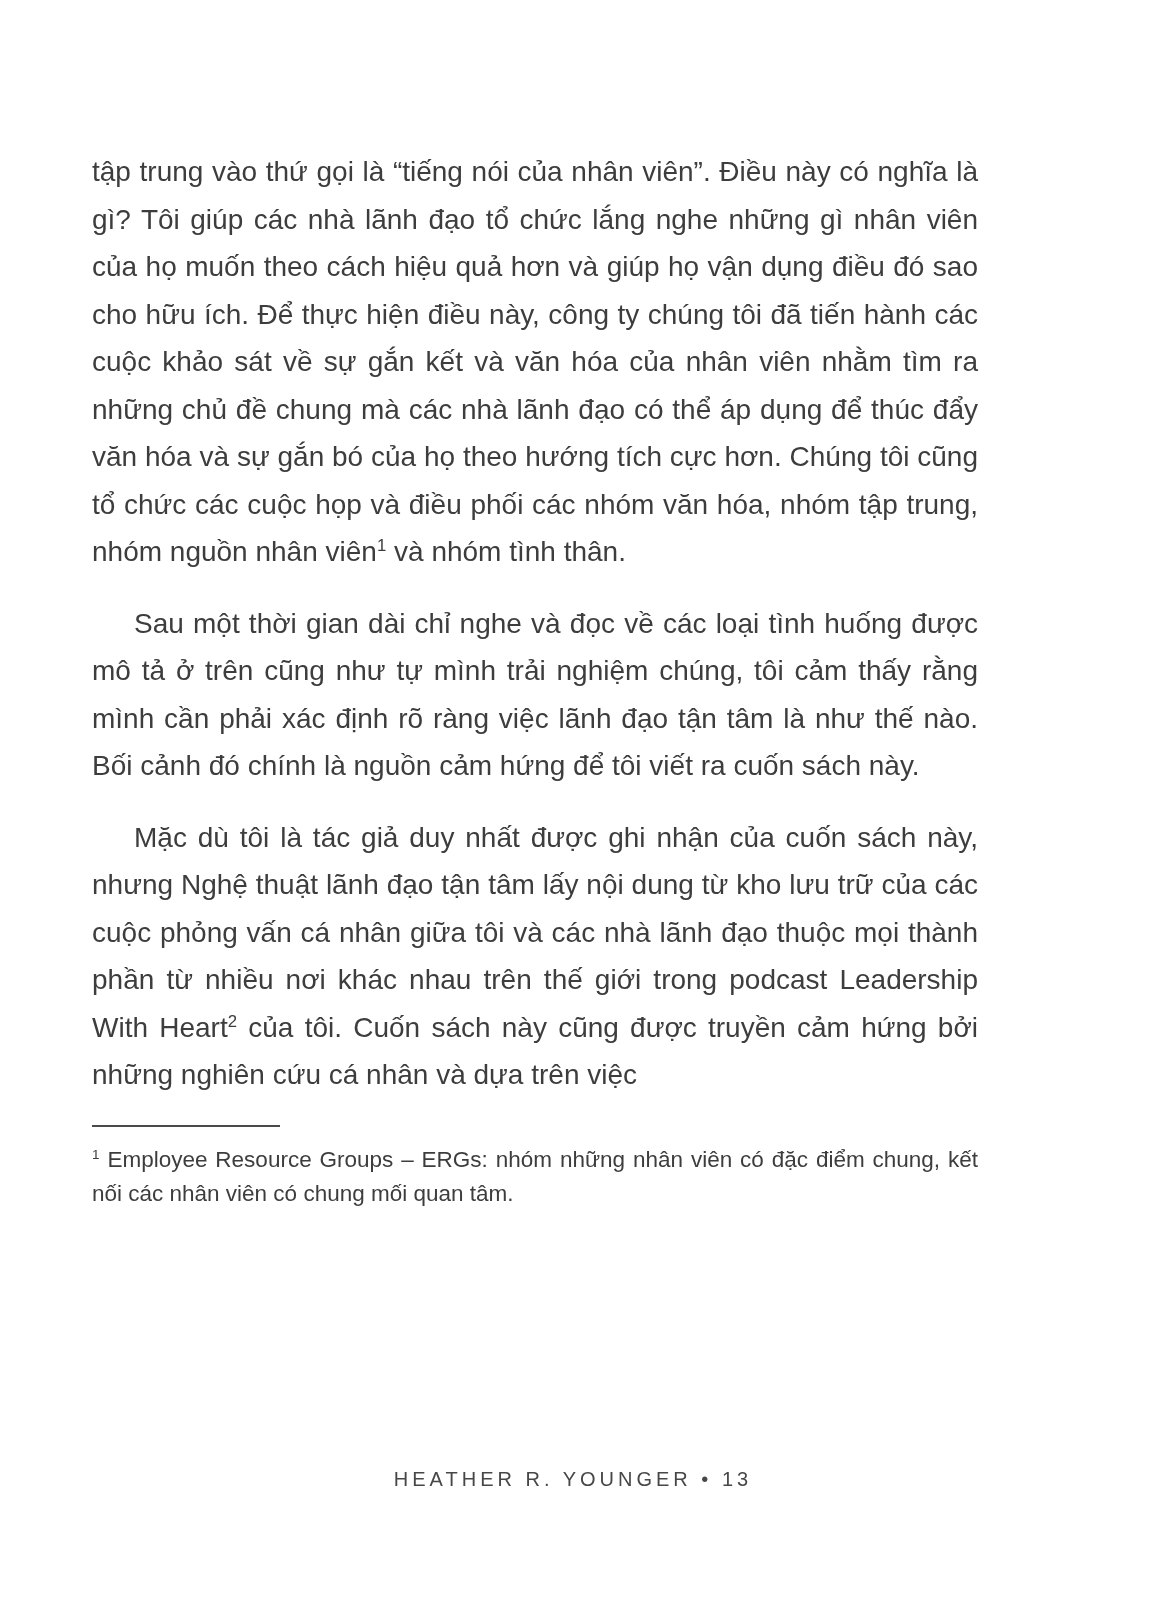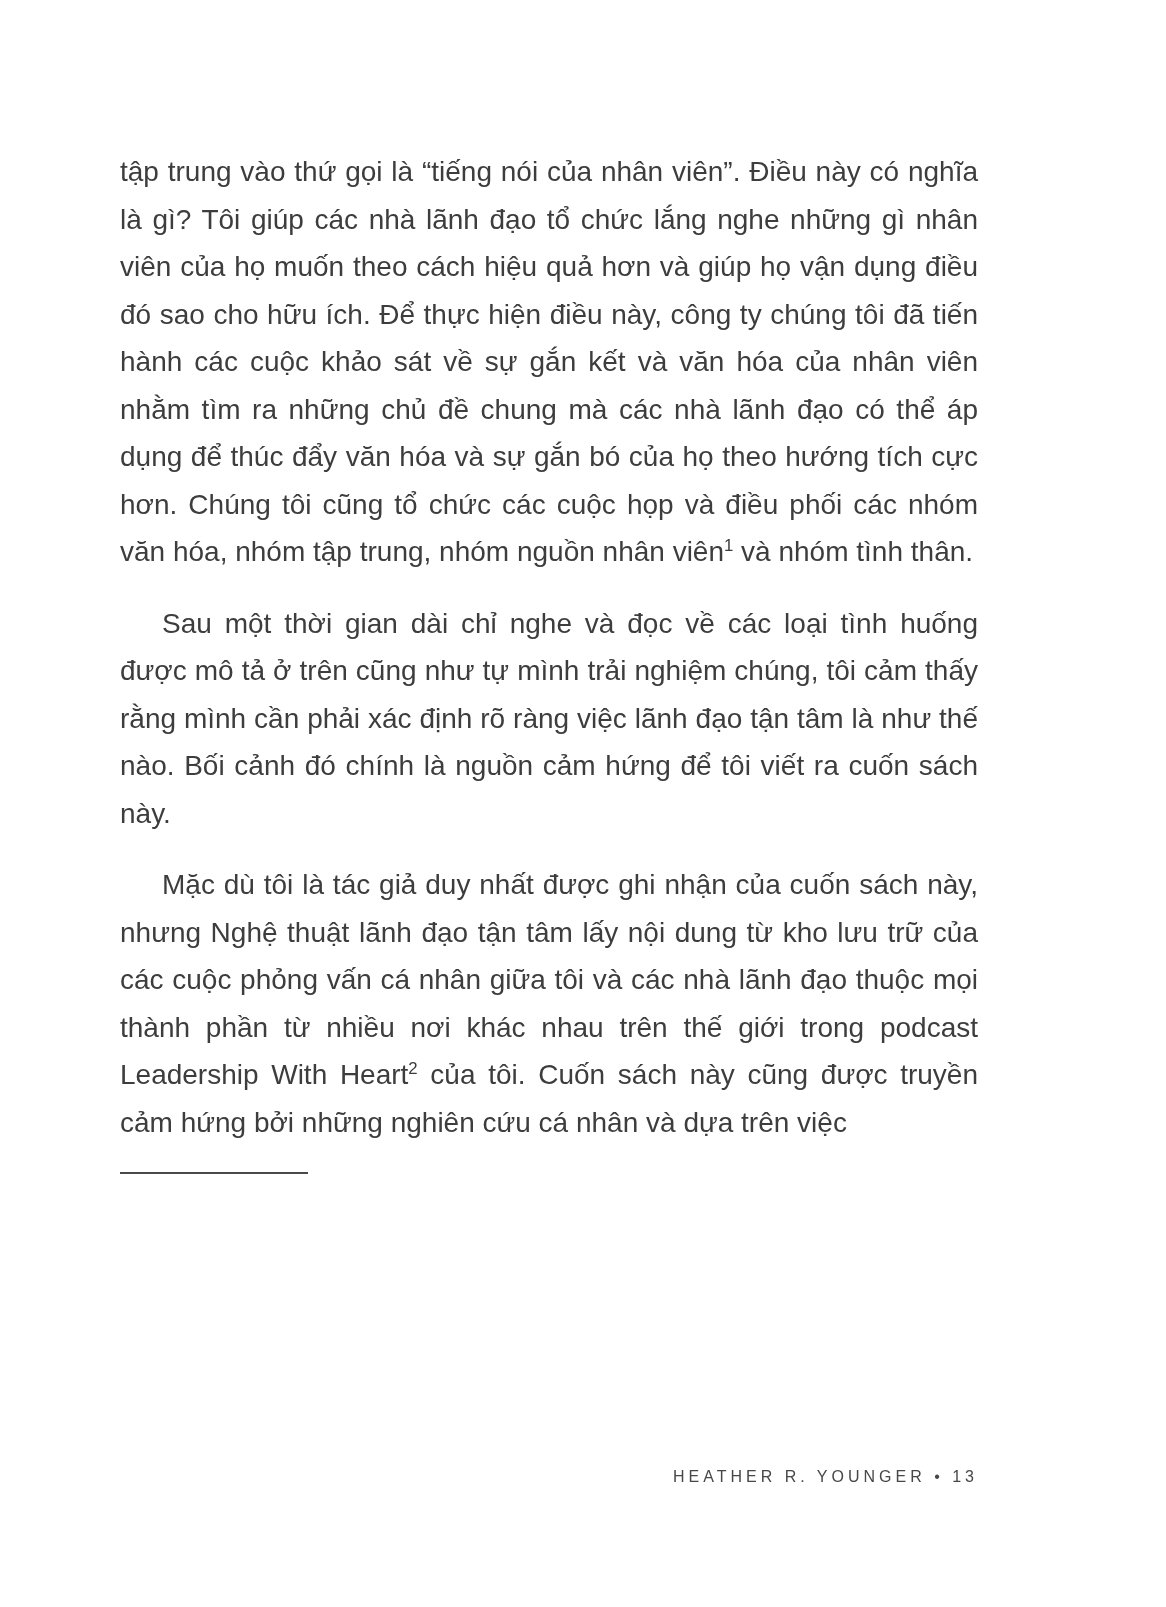--- a/index.html
+++ b/index.html
@@ -12,21 +12,21 @@
     height: 1607px;
     overflow: hidden;
     font-family: "Liberation Sans", sans-serif;
     color: #3d3d3d;
   }
   .page {
     position: relative;
     box-sizing: border-box;
     width: 1166px;
     height: 1145px;
-    padding: 148px 188px 0 120px;
+    padding: 148px 188px 0 92px;
     background: #ffffff;
   }
   .body-text {
     font-size: 28px;
     line-height: 47.5px;
     text-align: justify;
     color: #3d3d3d;
   }
   p.para {
     margin: 0 0 16px 0;
@@ -55,22 +55,22 @@
     color: #3d3d3d;
   }
   .footnotes p {
     margin: 0 0 12px 0;
   }
   .page-footer {
     position: absolute;
     top: 1468px;
     left: 168px;
     right: 188px;
-    text-align: right;
-    font-size: 16px;
+    text-align: center;
+    font-size: 20px;
     letter-spacing: 4px;
     color: #474747;
   }
 </style>
 </head>
 <body>
 
 <div class="page">
 
   <div class="body-text">
@@ -80,19 +80,20 @@
     <p class="para indent"><span>Sau một thời gian dài chỉ nghe và đọc về các loại tình huống được mô tả ở trên cũng như tự mình trải nghiệm chúng, tôi cảm thấy rằng mình cần phải xác định rõ ràng việc lãnh đạo tận tâm là như thế nào. Bối cảnh đó chính là nguồn cảm hứng để tôi viết ra cuốn sách này.</span></p>
 
     <p class="para indent"><span>Mặc dù tôi là tác giả duy nhất được ghi nhận của cuốn sách này, nhưng </span><span class="italic">Nghệ thuật lãnh đạo tận tâm</span><span> lấy nội dung từ kho lưu trữ của các cuộc phỏng vấn cá nhân giữa tôi và các nhà lãnh đạo thuộc mọi thành phần từ nhiều nơi khác nhau trên thế giới trong podcast </span><span class="italic">Leadership With Heart</span><sup class="ref">2</sup><span> của tôi. Cuốn sách này cũng được truyền cảm hứng bởi những nghiên cứu cá nhân và dựa trên việc</span></p>
 
   </div>
 
   <hr class="footnote-sep">
 
   <div class="footnotes">
 
+    <p><sup class="ref">1</sup><span> Employee Resource Groups – ERGs: nhóm những nhân viên có đặc điểm chung, kết nối các nhân viên có chung mối quan tâm.</span></p>
 
 
   </div>
 
   <div class="page-footer"><span>HEATHER R. YOUNGER • 13</span></div>
 
 </div>
 
 </body></html>

